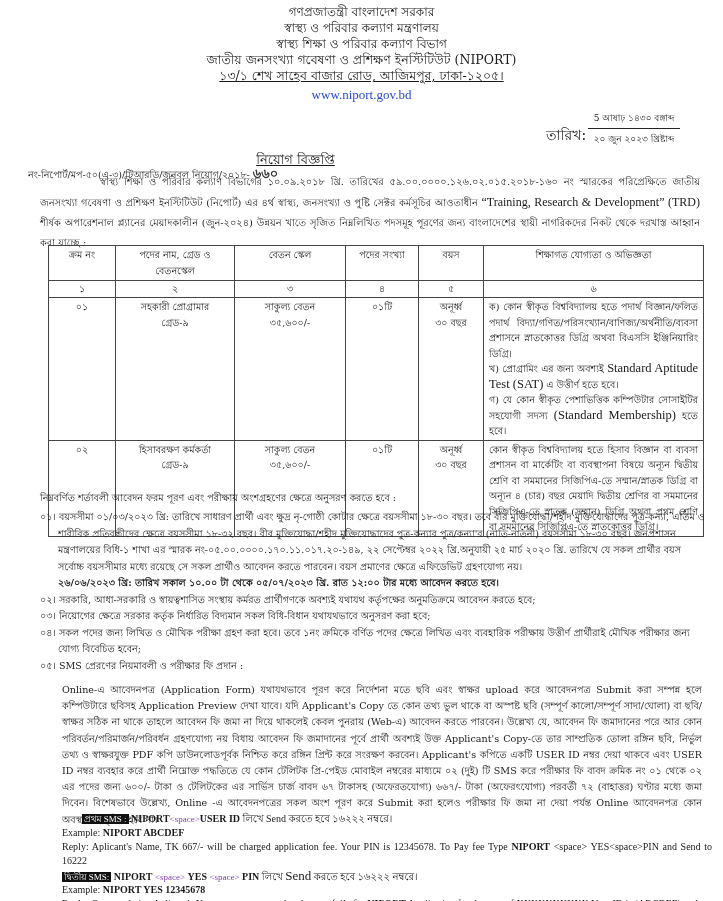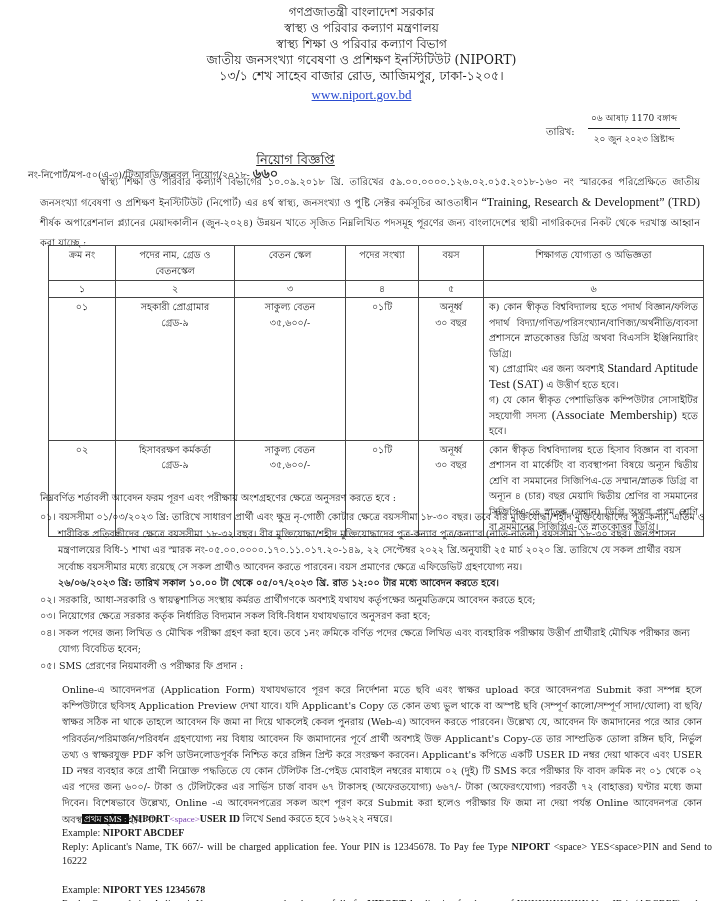--- a/index.html
+++ b/index.html
@@ -7,26 +7,26 @@
     width: 723px; height: 901px; overflow: hidden; position: relative;
     font-family: "DejaVu Serif", "Liberation Serif", serif;
     color: #1a1a1a;
   }
   .page { position: absolute; left: 0; top: 0; width: 723px; height: 901px; }
   .hdr { position: absolute; left: 0; width: 723px; text-align: center; font-size: 12px; line-height: 16px; }
   .hdr.l1 { top: 4px; }
   .hdr.l2 { top: 20px; }
   .hdr.l3 { top: 36px; }
   .hdr.l4 { top: 52px; font-size: 12.5px; }
-  .hdr.l5 { top: 68px; font-size: 12.5px; }
+  .hdr.l5 { top: 68px; font-size: 12.5px; text-decoration: underline; }
   .hdr.url { top: 87px; font-size: 12px; }
-  .hdr.url a { color: #2a4bd0; text-decoration: underline; font-family: "Liberation Serif", serif; font-size: 13px; }
+  .hdr.url a { color: #2a4bd0; font-family: "Liberation Serif", serif; font-size: 13px; }
   .memo { position: absolute; left: 28px; top: 124px; font-size: 9.5px; margin-top: 40px; }
   .memo .memo-num { font-size: 13px; font-weight: bold; color: #333; margin-left: 3px; }
-  .date-label { position: absolute; left: 546px; top: 124px; font-size: 10px; }
+  .date-label { position: absolute; left: 546px; top: 124px; font-size: 14px; }
   .date-box { position: absolute; left: 588px; top: 111px; width: 92px; font-size: 9px; text-align: center; }
   .date-box .d1 { border-bottom: 1px solid #222; padding-bottom: 2px; }
   .date-box .d2 { padding-top: 3px; }
   .title { position: absolute; left: 0; top: 150px; width: 591px; text-align: center; font-size: 13px; }
   .title span { text-decoration: underline; }
   .intro { position: absolute; left: 40px; top: 172px; width: 660px; font-size: 9.8px; line-height: 20px; text-align: justify; text-indent: 60px; }
   .intro .en { font-family: "Liberation Serif", serif; font-size: 12px; }
   table.posts { position: absolute; left: 48px; top: 245px; width: 656px; border-collapse: collapse; font-size: 9.5px; }
   table.posts td, table.posts th { border: 1px solid #444; padding: 1px 4px; vertical-align: top; font-weight: normal; text-align: center; line-height: 15.5px; }
   table.posts th { height: 32px; }
@@ -56,21 +56,21 @@
   <div class="hdr l4">জাতীয় জনসংখ্যা গবেষণা ও প্রশিক্ষণ ইনস্টিটিউট (NIPORT)</div>
   <div class="hdr l3">স্বাস্থ্য শিক্ষা ও পরিবার কল্যাণ বিভাগ</div>
   <div class="hdr l5">১৩/১ শেখ সাহেব বাজার রোড, আজিমপুর, ঢাকা-১২০৫।</div>
   <div class="hdr url"><a>www.niport.gov.bd</a></div>
 
   <div class="memo">
     <span>নং-নিপোর্ট/মপ-৫০(এ-৩)/টিআরডি/জনবল নিয়োগ/২০১৮-</span><span class="memo-num">৬৬০</span>
   </div>
   <div class="date-label">তারিখ:</div>
   <div class="date-box">
-    <div class="d1">০৬ আষাঢ় 1170 বঙ্গাব্দ</div>
+    <div class="d1">5 আষাঢ় ১৪৩০ বঙ্গাব্দ</div>
     <div class="d2">২০ জুন ২০২৩ খ্রিষ্টাব্দ</div>
   </div>
 
   <div class="title"><span>নিয়োগ বিজ্ঞপ্তি</span></div>
 
   <div class="intro"><span>স্বাস্থ্য শিক্ষা ও পরিবার কল্যাণ বিভাগের ১০.০৯.২০১৮ খ্রি. তারিখের ৫৯.০০.০০০০.১২৬.০২.০১৫.২০১৮-১৬০ নং স্মারকের পরিপ্রেক্ষিতে জাতীয় জনসংখ্যা গবেষণা ও প্রশিক্ষণ ইনস্টিটিউট (নিপোর্ট) এর ৪র্থ স্বাস্থ্য, জনসংখ্যা ও পুষ্টি সেক্টর কর্মসূচির আওতাধীন </span><span class="en">“Training, Research &amp; Development” (TRD)</span><span> শীর্ষক অপারেশনাল প্ল্যানের মেয়াদকালীন (জুন-২০২৪) উন্নয়ন খাতে সৃজিত নিম্নলিখিত পদসমূহ পূরণের জন্য বাংলাদেশের স্থায়ী নাগরিকদের নিকট থেকে দরখাস্ত আহ্বান করা যাচ্ছে :</span></div>
 
   <table class="posts">
     <tbody>
         <tr>
@@ -100,21 +100,21 @@
             <div>৩৫,৬০০/-</div>
           </td>
       <td>০১টি</td>
       <td>
             <div>অনূর্ধ্ব</div>
             <div>৩০ বছর</div>
           </td>
       <td class="qual">
         <div>ক) কোন স্বীকৃত বিশ্ববিদ্যালয় হতে পদার্থ বিজ্ঞান/ফলিত পদার্থ বিদ্যা/গণিত/পরিসংখ্যান/বাণিজ্য/অর্থনীতি/ব্যবসা প্রশাসনে স্নাতকোত্তর ডিগ্রি অথবা বিএসসি ইঞ্জিনিয়ারিং ডিগ্রি।</div>
         <div><span>খ) প্রোগ্রামিং এর জন্য অবশ্যই </span><span class="en">Standard Aptitude Test (SAT)</span><span> এ উত্তীর্ণ হতে হবে।</span></div>
-        <div><span>গ) যে কোন স্বীকৃত পেশাভিত্তিক কম্পিউটার সোসাইটির সহযোগী সদস্য </span><span class="en">(Associate Membership)</span><span> হতে হবে।</span></div>
+        <div><span>গ) যে কোন স্বীকৃত পেশাভিত্তিক কম্পিউটার সোসাইটির সহযোগী সদস্য </span><span class="en">(Standard Membership)</span><span> হতে হবে।</span></div>
       </td>
     </tr>
     <tr>
       <td>০২</td>
       <td>
             <div>হিসাবরক্ষণ কর্মকর্তা</div>
             <div>গ্রেড-৯</div>
           </td>
       <td>
             <div>সাকুল্য বেতন</div>
@@ -147,19 +147,30 @@
     <span>লিখে</span>
     <span>Send</span>
     <span>করতে হবে ১৬২২২ নম্বরে।</span>
   </div>
   <div class="sms-line" style="top:826px;">
     <span>Example:</span>
     <span class="b">NIPORT ABCDEF</span>
   </div>
   <div class="sms-line" style="top:840px; text-align:justify;"><span>Reply: Aplicant's Name, TK 667/- will be charged application fee. Your PIN is 12345678. To Pay fee Type </span><span class="b">NIPORT</span><span> &lt;space&gt; YES&lt;space&gt;PIN and Send to 16222</span></div>
 
+  <div class="sms-line" style="top:869px;">
+    <span class="tag">দ্বিতীয় SMS:</span>
+    <span class="b">NIPORT</span>
+    <span class="sp">&lt;space&gt;</span>
+    <span class="b">YES</span>
+    <span class="sp">&lt;space&gt;</span>
+    <span class="b">PIN</span>
+    <span>লিখে</span>
+    <span class="big">Send</span>
+    <span>করতে হবে ১৬২২২ নম্বরে।</span>
+  </div>
   <div class="sms-line" style="top:883px;">
     <span>Example:</span>
     <span class="b">NIPORT YES 12345678</span>
   </div>
   <div class="sms-line" style="top:897px;"><span>Reply: Congratulation Aplicant's Name, payment completed succesfully for </span><span class="b">NIPORT</span><span> Application for the post of XXXXXXXXXX User ID is (ABCDEF) and Password (XXXXXXX).</span></div>
 
 </div>
 
 </body></html>

